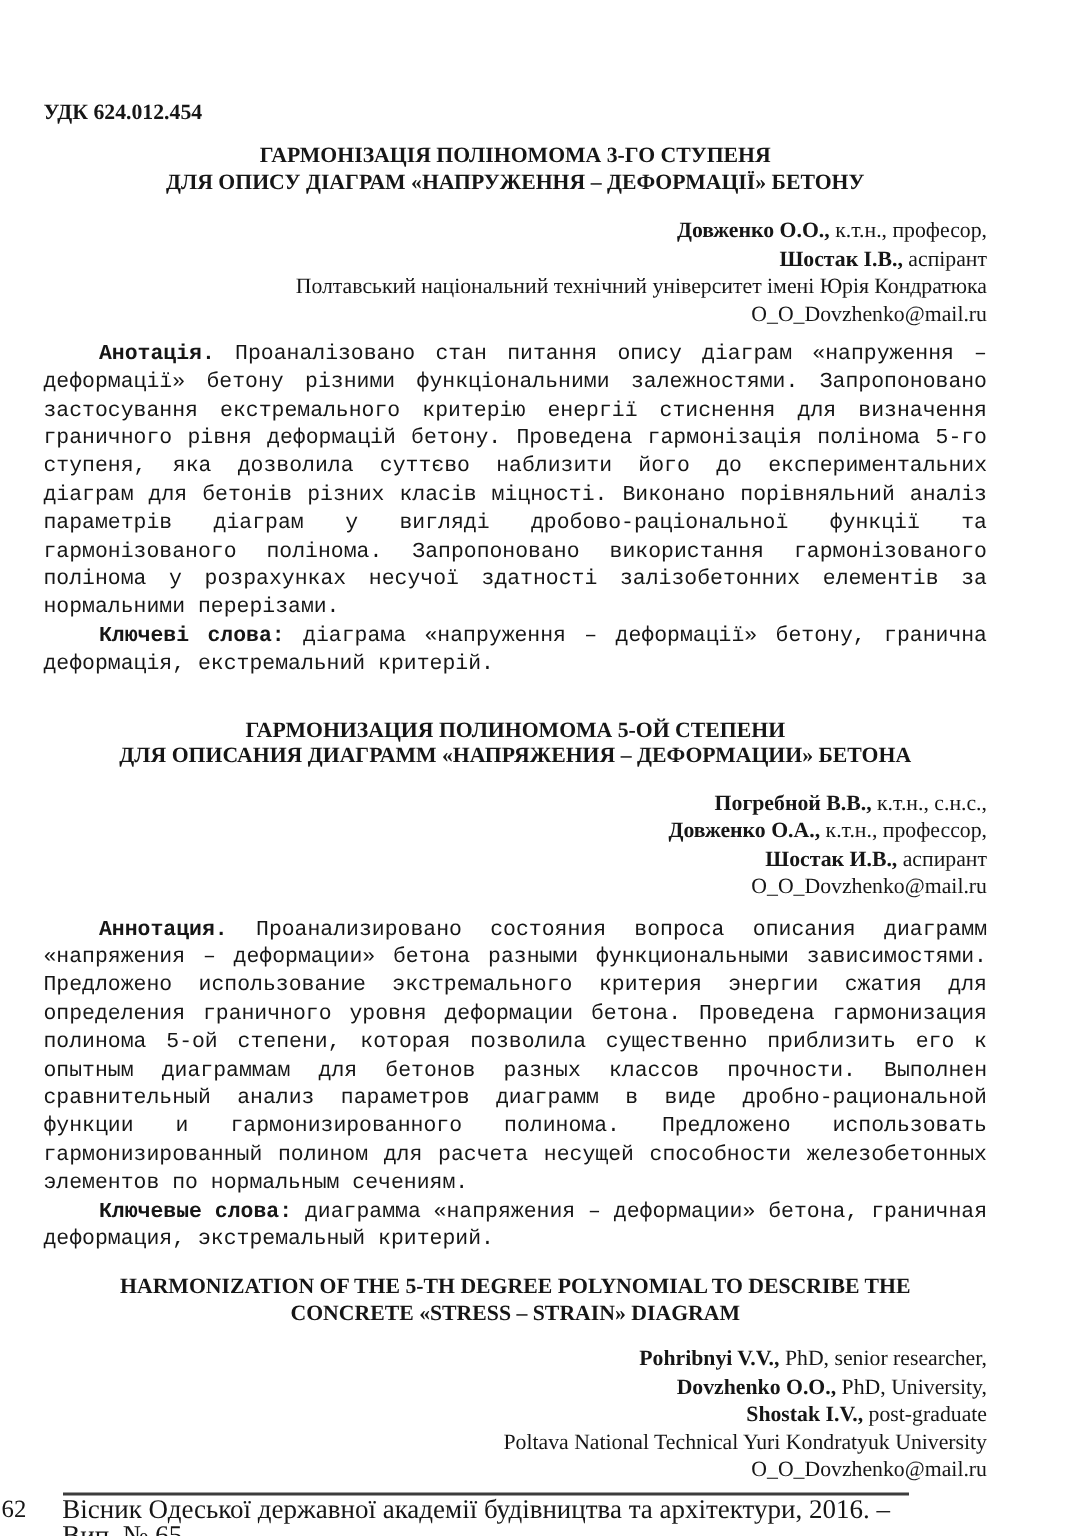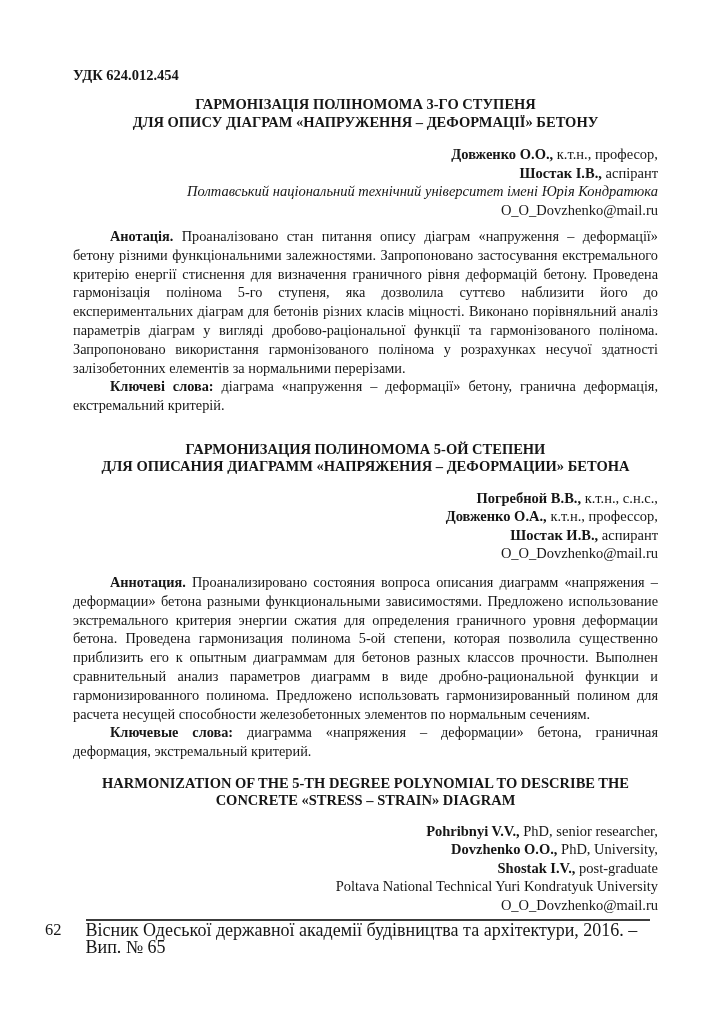--- a/index.html
+++ b/index.html
@@ -3,35 +3,36 @@
 <meta charset="utf-8">
 <style>
   * { margin: 0; padding: 0; box-sizing: border-box; }
   html, body { background: #ffffff; }
   body {
     width: 724px; height: 1024px; overflow: hidden;
     font-family: "Liberation Serif", serif;
     color: #161616;
     -webkit-font-smoothing: antialiased;
   }
-  .page { width: 724px; height: 1024px; padding: 66px 66px 0 73px; overflow: hidden; }
+  .page { width: 724px; height: 1024px; padding: 66px 66px 0 29px; overflow: hidden; }
 
   .udc { font-weight: bold; font-size: 14.5px; line-height: 18px; }
 
   .title { text-align: center; font-weight: bold; font-size: 14.5px; line-height: 17.5px; }
   .title-line { display: block; }
 
   .authors { text-align: right; font-size: 14.5px; line-height: 18.5px; }
   .bold { font-weight: bold; }
-  .affiliation { font-style: italic; }
+  .affiliation { }
 
   .abstract, .keywords {
     text-align: justify;
     font-size: 14.3px; line-height: 18.8px;
     text-indent: 37px;
+    font-family: Liberation Mono, monospace;
   }
 
   
   .sec-ua .title { margin-top: 12px; }
   .sec-ua .authors { margin-top: 14px; }
   .sec-ua .abstract { margin-top: 8px; }
 
   .sec-ru .title { margin-top: 26px; }
   .sec-ru .authors { margin-top: 13px; }
   .sec-ru .abstract { margin-top: 10px; }

